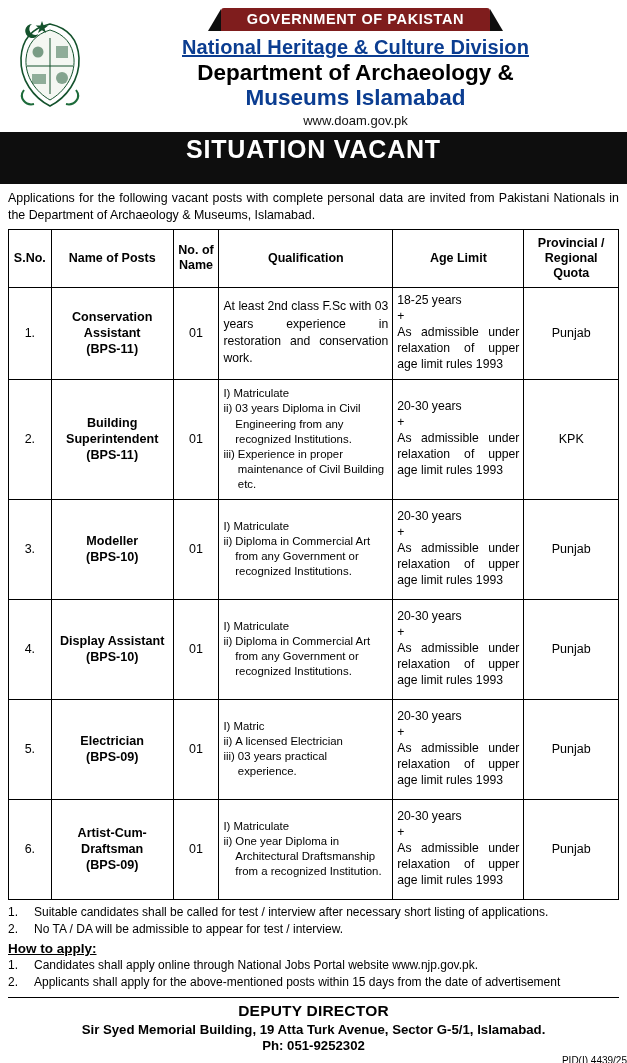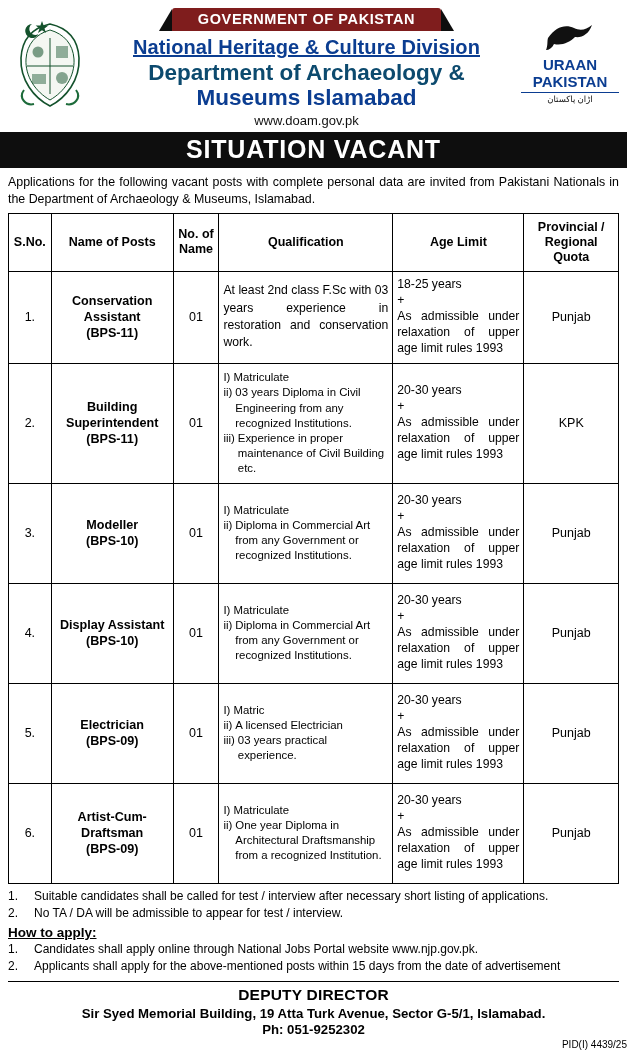--- a/index.html
+++ b/index.html
@@ -68,21 +68,21 @@
     font-size:20px;
     font-weight:bold;
     color:#0b3d91;
     margin-top:5px;
     letter-spacing:.1px;
     text-decoration:underline;
   }
   .org-line2{
     font-size:22.5px;
     font-weight:bold;
-    color:#0c4a6e;
+    color:#000000;
     line-height:1.12;
     margin-top:1px;
   }
   .org-line3{
     font-size:22.5px;
     font-weight:bold;
     color:#0b3d91;
     line-height:1.12;
   }
   .website{
@@ -112,21 +112,21 @@
     margin-top:2px;
     padding-top:1px;
     line-height:1.25;
   }
 
   
   .sv-bar{
     background:#0e0e0e;
     color:#fff;
     text-align:center;
-    padding:3px 0 4px 0;
+    padding:3px 0 20px 0;
   }
   .sv-bar span{
     font-size:25px;
     font-weight:bold;
     letter-spacing:.8px;
   }
 
   
   .intro{
     padding:6px 8px 5px 8px;
@@ -276,30 +276,20 @@
       </div>
 
       <div class="center-block">
         <div class="gov-banner">GOVERNMENT OF PAKISTAN</div>
         <div class="org-line1">National Heritage &amp; Culture Division</div>
         <div class="org-line2">Department of Archaeology &amp;</div>
         <div class="org-line3">Museums Islamabad</div>
         <div class="website">www.doam.gov.pk</div>
       </div>
 
-      <div class="uraan">
-        <div class="uraan-bird">
-          <svg width="52" height="30" viewBox="0 0 52 30">
-            <path d="M4 16 C12 4, 22 2, 30 6 C36 9, 42 8, 48 3 C45 12, 38 16, 31 15 C26 20, 18 24, 10 22 C8 26, 5 28, 2 28 C4 24, 3 19, 4 16 Z" fill="#111"></path>
-          </svg>
-        </div>
-        <div class="uraan-title">URAAN</div>
-        <div class="uraan-title">PAKISTAN</div>
-        <div class="uraan-urdu">اڑان پاکستان</div>
-      </div>
 
     </div>
   </div>
 
   <div class="sv-bar">
     <span>SITUATION VACANT</span>
   </div>
 
   <div class="intro">Applications for the following vacant posts with complete personal data are invited from Pakistani Nationals in the Department of Archaeology &amp; Museums, Islamabad.</div>
 

